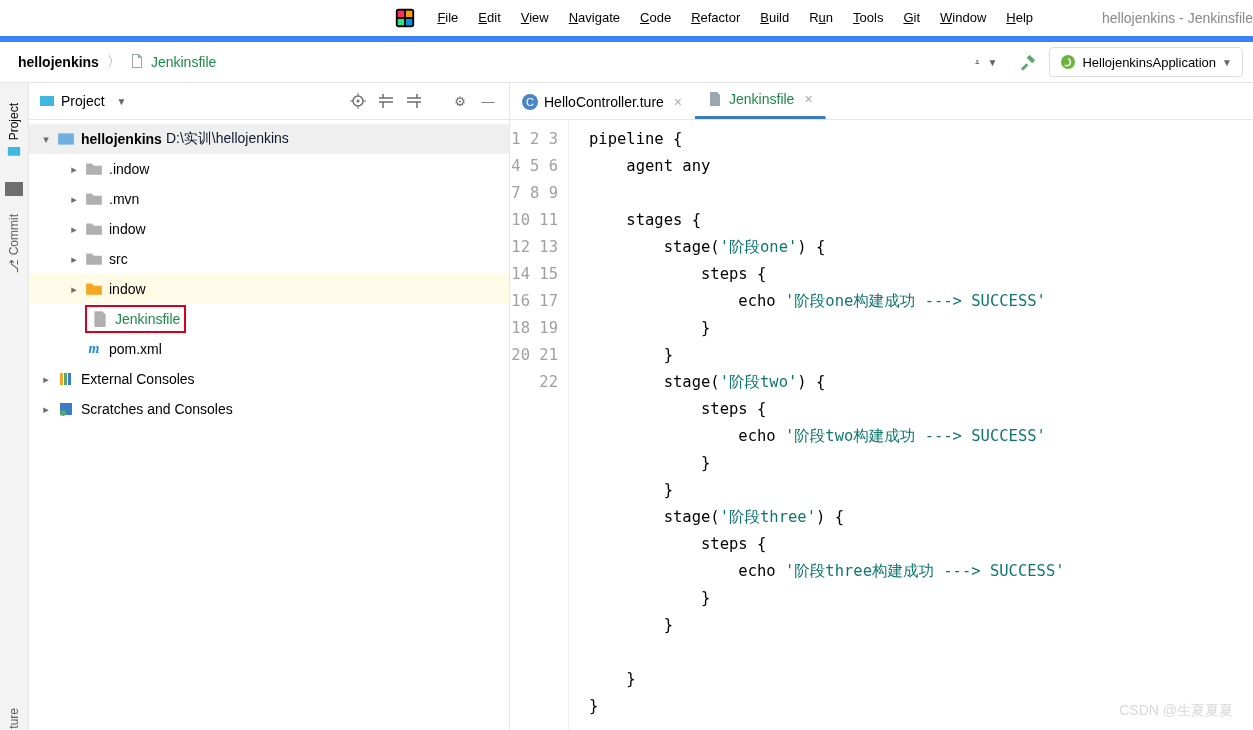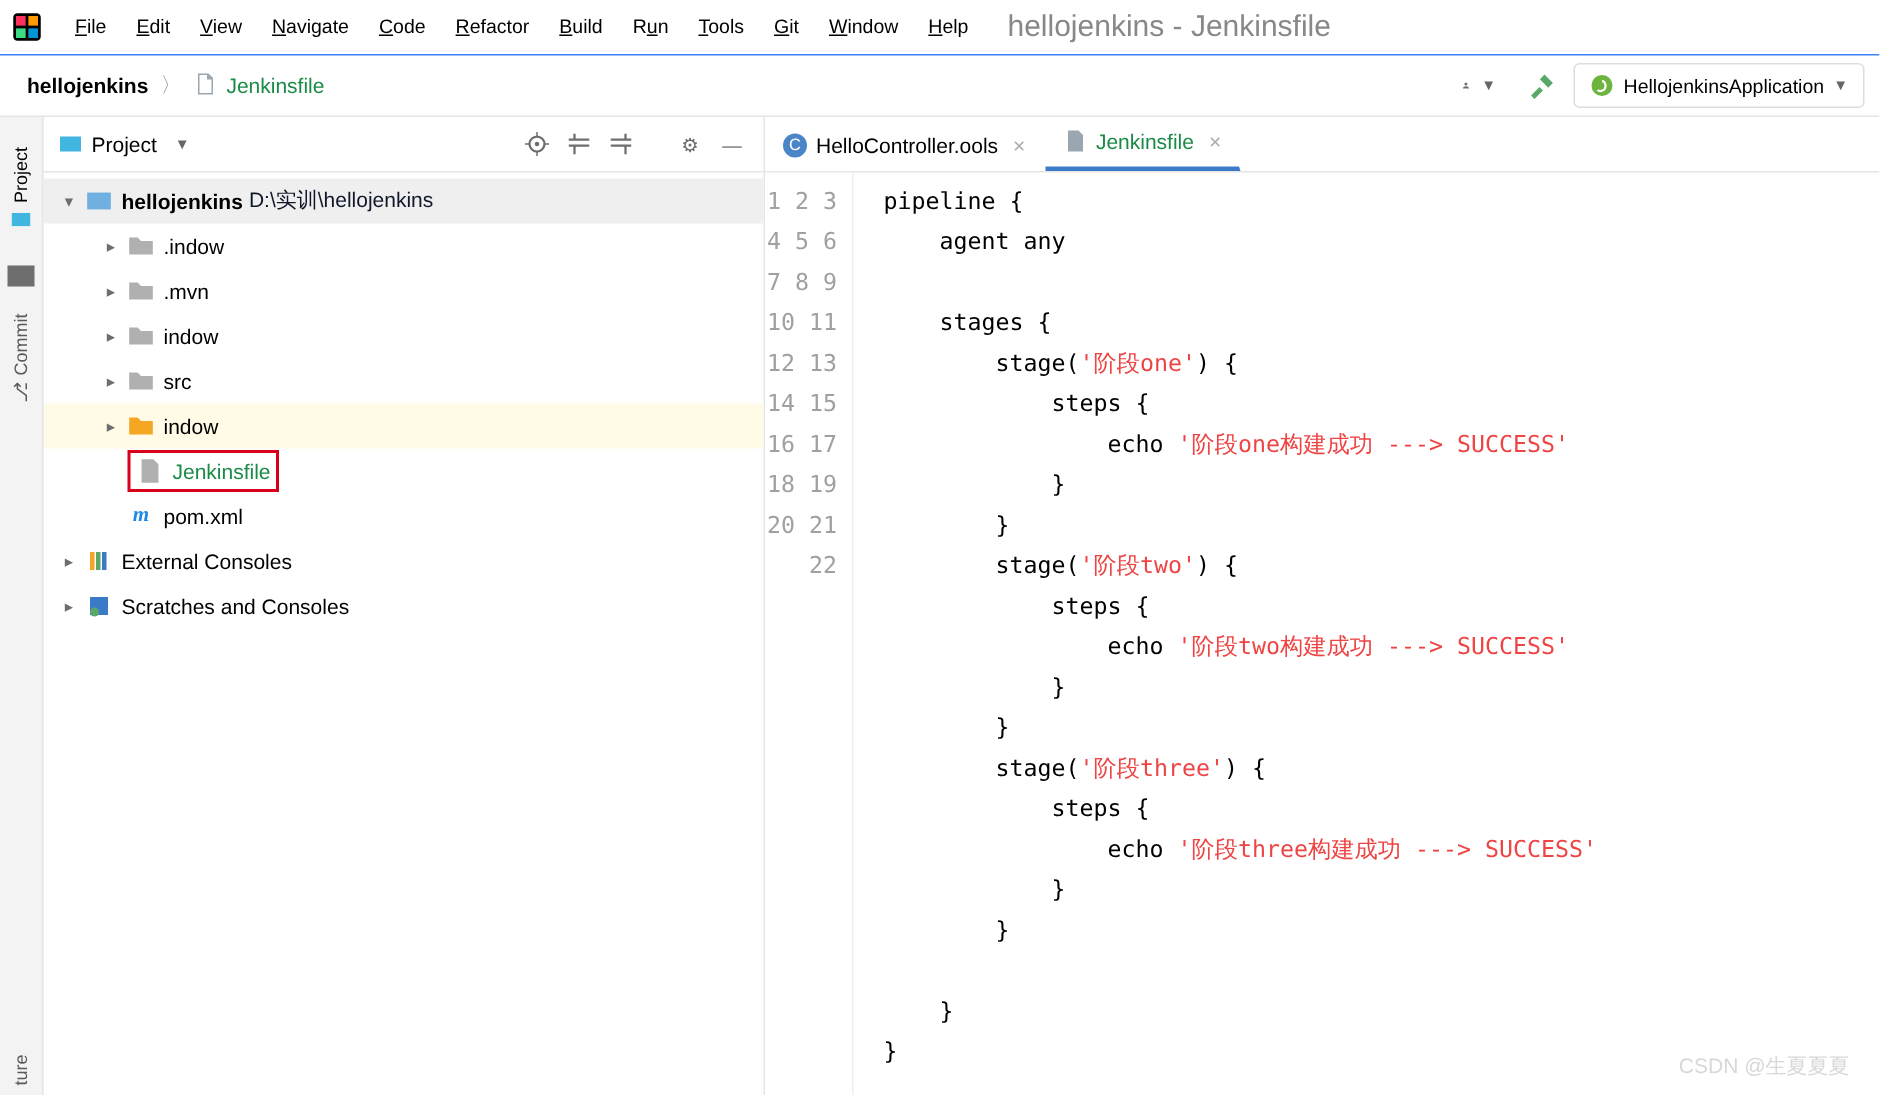--- a/index.html
+++ b/index.html
@@ -10,40 +10,41 @@
     background: #fff;
     width: 1253px;
     height: 730px;
     overflow: hidden;
     position: relative;
   }
   .top-menu {
     display: flex;
     align-items: center;
     height: 36px;
-    border-bottom: 1px solid #3b82f6;
+    border-bottom: 6px solid #3b82f6;
     padding-left: 6px;
+    justify-content: flex-end;
   }
   .app-icon {
     width: 24px; height: 24px;
     margin-right: 10px;
     display:flex;align-items:center;justify-content:center;
   }
   .app-icon svg { width:22px;height:22px;}
   .menu-item {
     padding: 0 10px;
     height: 36px;
     line-height: 36px;
     cursor: pointer;
   }
   .menu-item .ul { text-decoration: underline; }
   .window-title {
-    margin-left: 16px;
+    margin-left: 59px;
     color: #888;
-    font-size: 20px;
+    font-size: 14px;
   }
   .toolbar {
     display: flex;
     align-items: center;
     height: 40px;
     border-bottom: 1px solid #e5e5e5;
   }
   .breadcrumb {
     display: flex;
     align-items: center;
@@ -148,21 +149,21 @@
   }
   .tab.active{border-bottom:3px solid #3b7ac7;}
   .tab .close{color:#aaa;font-size:14px;margin-left:4px;}
   .tab .file-icon{width:16px;height:16px;}
   .code-view{flex:1;display:flex;font-family:Consolas,monospace;font-size:15.5px;line-height:27px;overflow:hidden;}
   .gutter{
     width:48px;text-align:right;color:#a0a0a0;padding:6px 10px 6px 0;
     border-right:1px solid #eee;background:#fff;user-select:none;
   }
   .code{padding:6px 0 6px 20px;white-space:pre;color:#000;}
-  .str{color:#ef4444;}
+  .str{color:#0f766e;}
   .watermark{
     position:absolute;right:20px;bottom:10px;color:#d8d8d8;font-size:14px;
   }
   .c-blue{background:#4a86c7;color:#fff;border-radius:50%;width:16px;height:16px;font-size:11px;display:inline-flex;align-items:center;justify-content:center;}
 </style>
 </head>
 <body>
 
 <div class="top-menu">
   <span class="app-icon">
@@ -365,21 +366,21 @@
           </span>
         <span class="tree-label">Scratches and Consoles</span>
       </div>
     </div>
   </div>
 
   <div class="editor-area">
     <div class="editor-tabs">
       <div class="tab">
         <span class="file-icon c-blue">C</span>
-        <span>HelloController.ools</span>
+        <span>HelloController.ture</span>
         <span class="close">×</span>
       </div>
       <div class="tab active">
         <span class="file-icon"><svg viewBox="0 0 16 16">
               <path d="M3 1h7l3 3v11H3z" fill="#9aa7b0"></path>
             </svg></span>
         <span class="green-text">Jenkinsfile</span>
         <span class="close">×</span>
       </div>
     </div>

